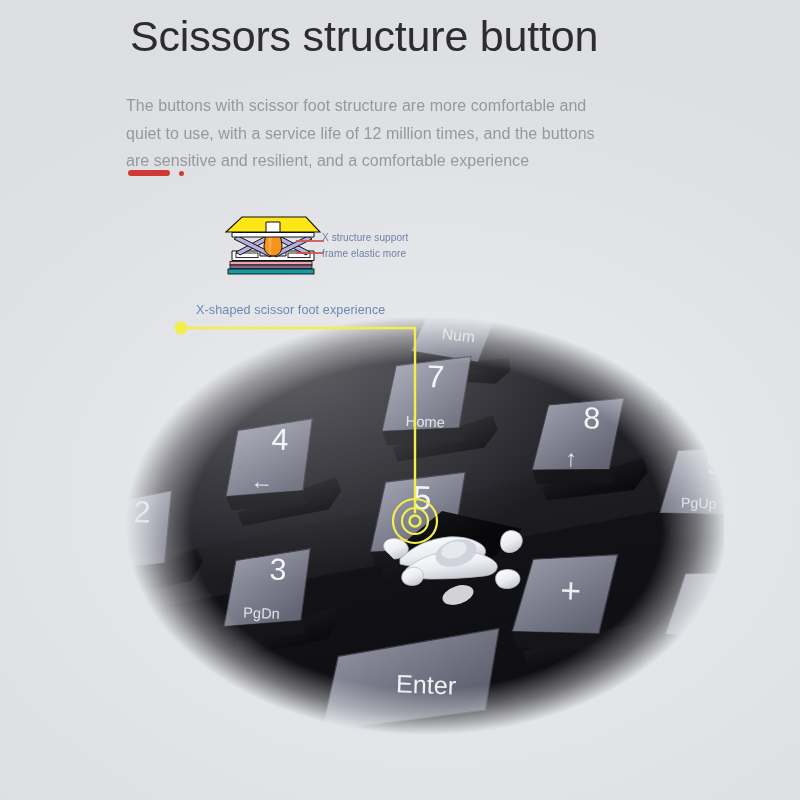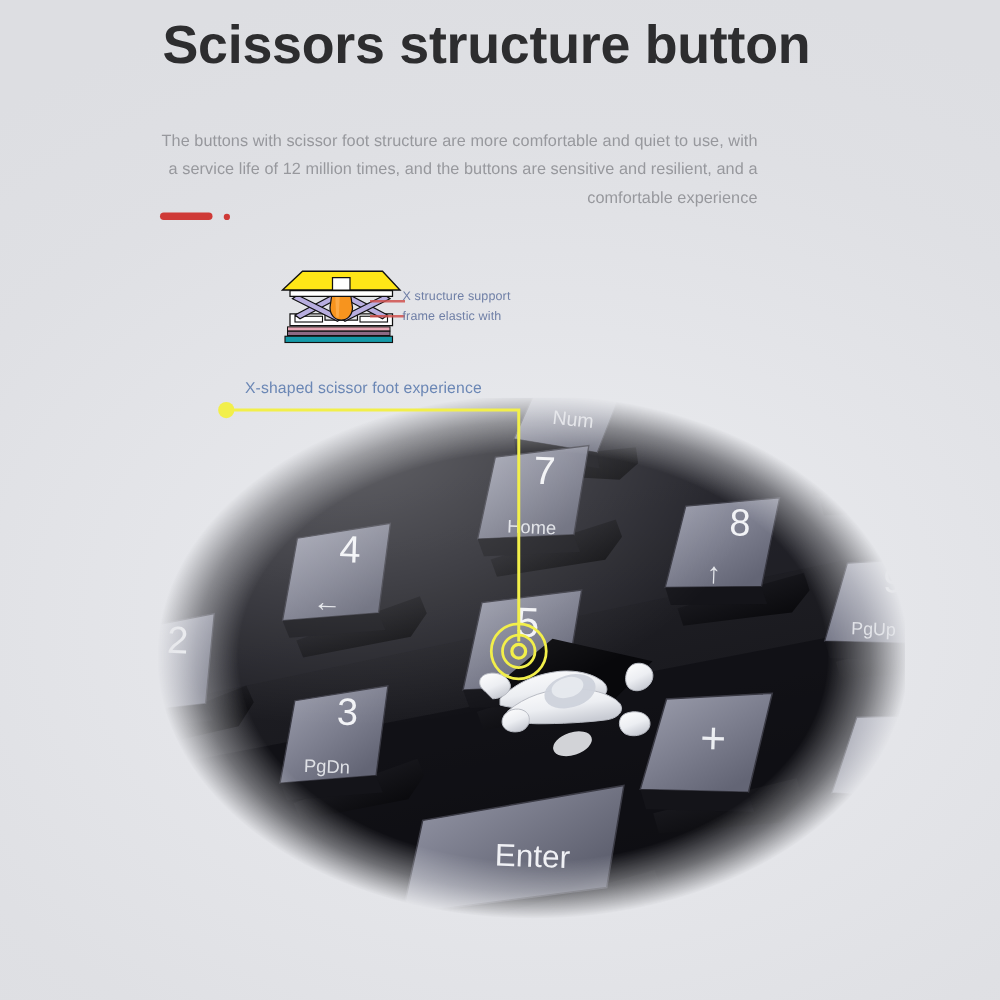--- a/index.html
+++ b/index.html
@@ -16,31 +16,30 @@
     position:absolute; inset:0;
     width:800px; height:800px;
     background:
       radial-gradient(ellipse 700px 520px at 54% 62%, #eceef1 0%, #e4e5e9 45%, #dfe0e4 75%, #dddee2 100%);
   }
 
   
   .headline{
     position:absolute; left:130px; top:14px;
     font-size:43px; line-height:1.05;
-    font-weight:700; letter-spacing:-0.2px;
+    font-weight:400; letter-spacing:-0.2px;
     color:#2d2d2f;
     white-space:nowrap;
   }
   .subcopy{
-    position:absolute; left:126px; top:102px;
+    position:absolute; left:126px; top:92px;
     width:480px;
-    font-size:13px; line-height:1.72;
+    font-size:16px; line-height:1.72;
     color:#97989d;
     letter-spacing:0.05px;
-    text-align:right;
   }
 
   
   .accent{
     position:absolute; left:128px; top:170px;
     display:flex; align-items:center; gap:9px;
   }
   .accent-bar{
     width:42px; height:6px; border-radius:3px;
     background:#cf3a37;
@@ -283,21 +282,21 @@
       <path d="M12 22 L28 7 L92 7 L106 22 Z" fill="#ffe617" stroke="#111" stroke-width="1.1"></path>
       <path d="M52 22 L52 12 L66 12 L66 22 Z" fill="#ffffff" stroke="#111" stroke-width="1"></path>
     </svg>
   </div>
 
   <span class="lead l1"></span>
   <span class="lead l2"></span>
 
   <div class="diagram-label">
     <div>X structure support</div>
-    <div>frame elastic with</div>
+    <div>frame elastic more</div>
   </div>
 
   <div class="callout-text">X-shaped scissor foot experience</div>
 
   <div class="callout-svg">
     <svg viewBox="0 0 260 220">
       <g stroke="#f2ef4a" stroke-width="2.4" fill="none" stroke-linecap="square">
 
         <path d="M12 12 L245 12 L245 196"></path>
       </g>

